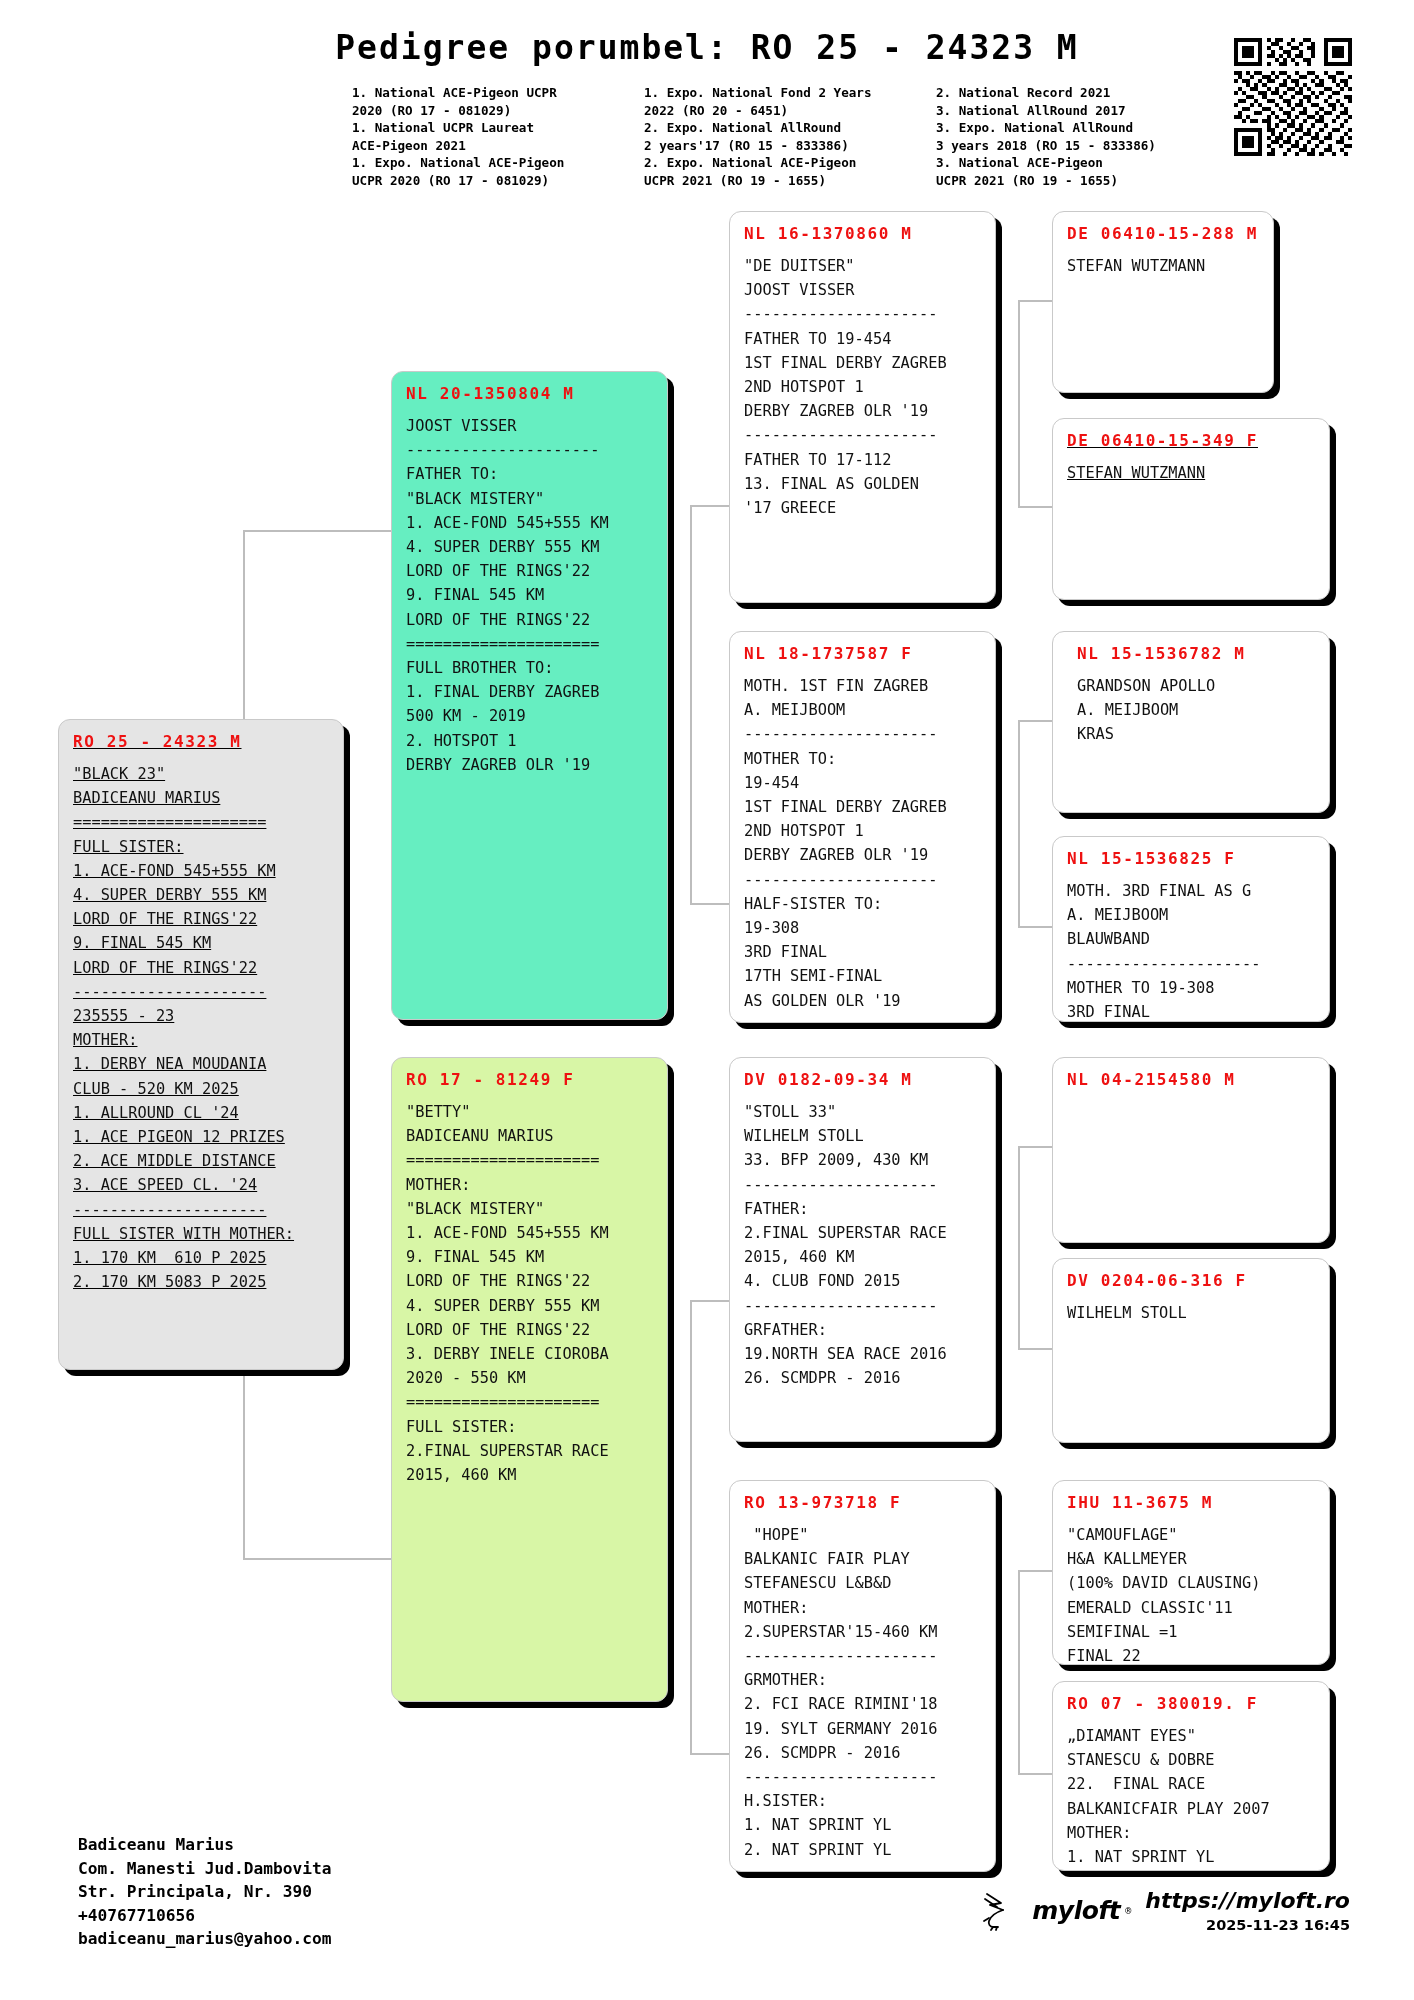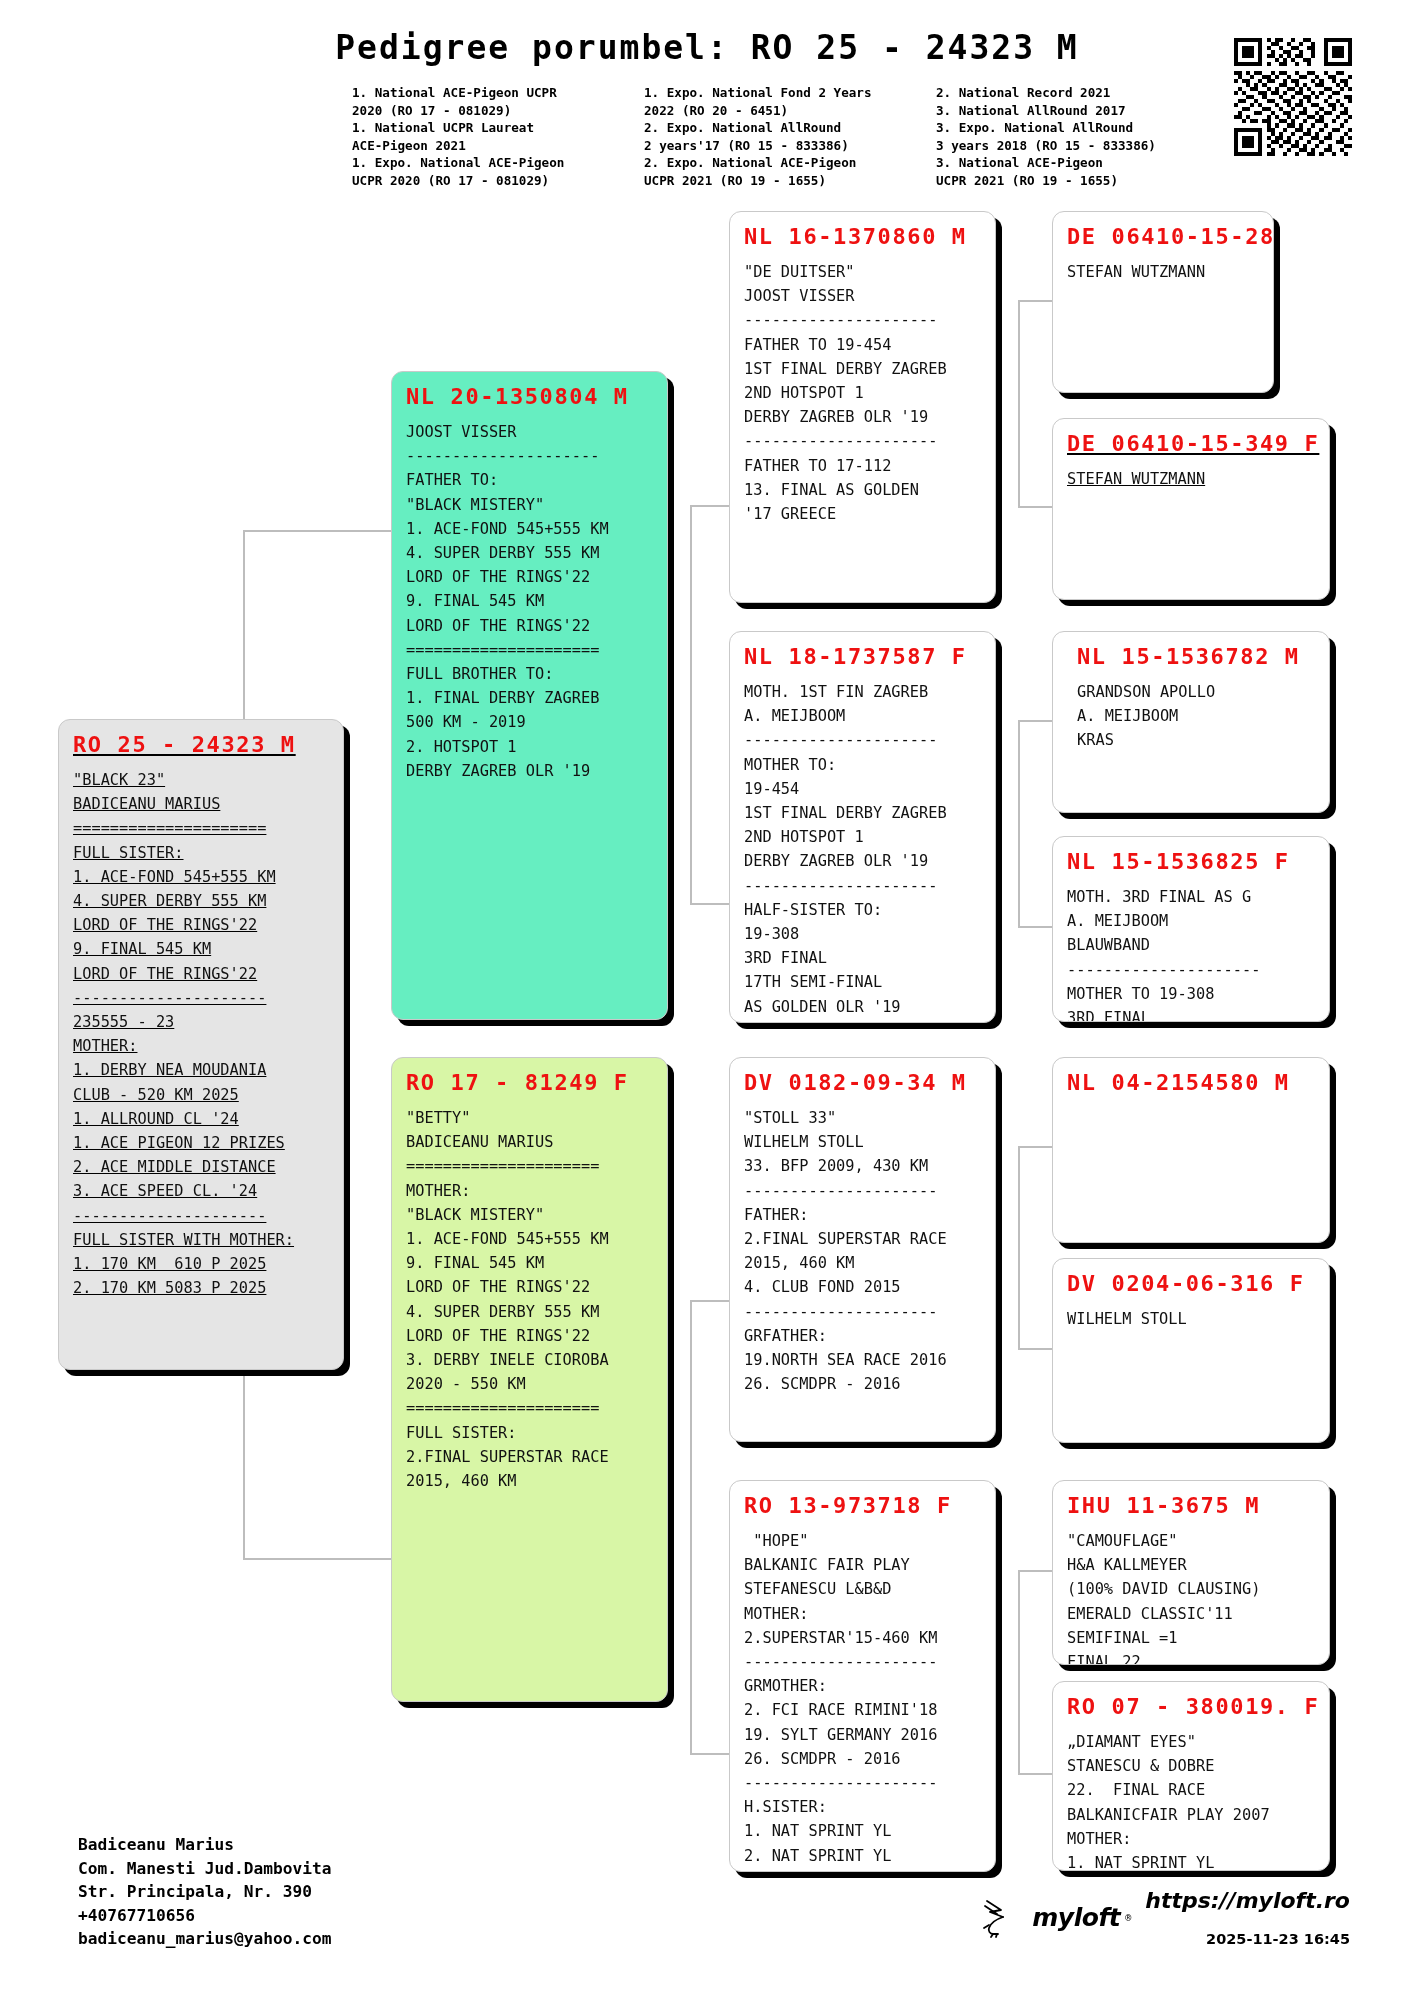--- a/index.html
+++ b/index.html
@@ -64,21 +64,21 @@
     background: #fff;
     border: 1px solid #c9c9c9;
     border-radius: 12px;
     box-shadow: 6px 6px 0 0 #000;
     padding: 12px 14px 10px 14px;
     overflow: hidden;
   }
   .card .reg {
     font-family: "DejaVu Sans Mono", monospace;
     font-weight: bold;
-    font-size: 22px;
+    font-size: 16px;
     letter-spacing: 1.6px;
     color: #ee1111;
     white-space: pre;
     margin-bottom: 11px;
   }
   .card .body {
     font-family: "DejaVu Sans Mono", monospace;
     font-size: 15.3px;
     line-height: 24.2px;
     color: #111;
@@ -151,21 +151,21 @@
     font-style: italic;
     font-weight: bold;
     font-size: 22px;
     color: #000;
   }
   .brand-date {
     font-family: "DejaVu Sans", sans-serif;
     font-weight: bold;
     font-size: 14.5px;
     color: #000;
-    margin-top: 18px;
+    margin-top: 4px;
   }
 </style>
 </head>
 <body>
 
 <div class="page">
 
   <div class="title">Pedigree porumbel: RO 25 - 24323 M</div>
 
   <div class="ach-cols">

